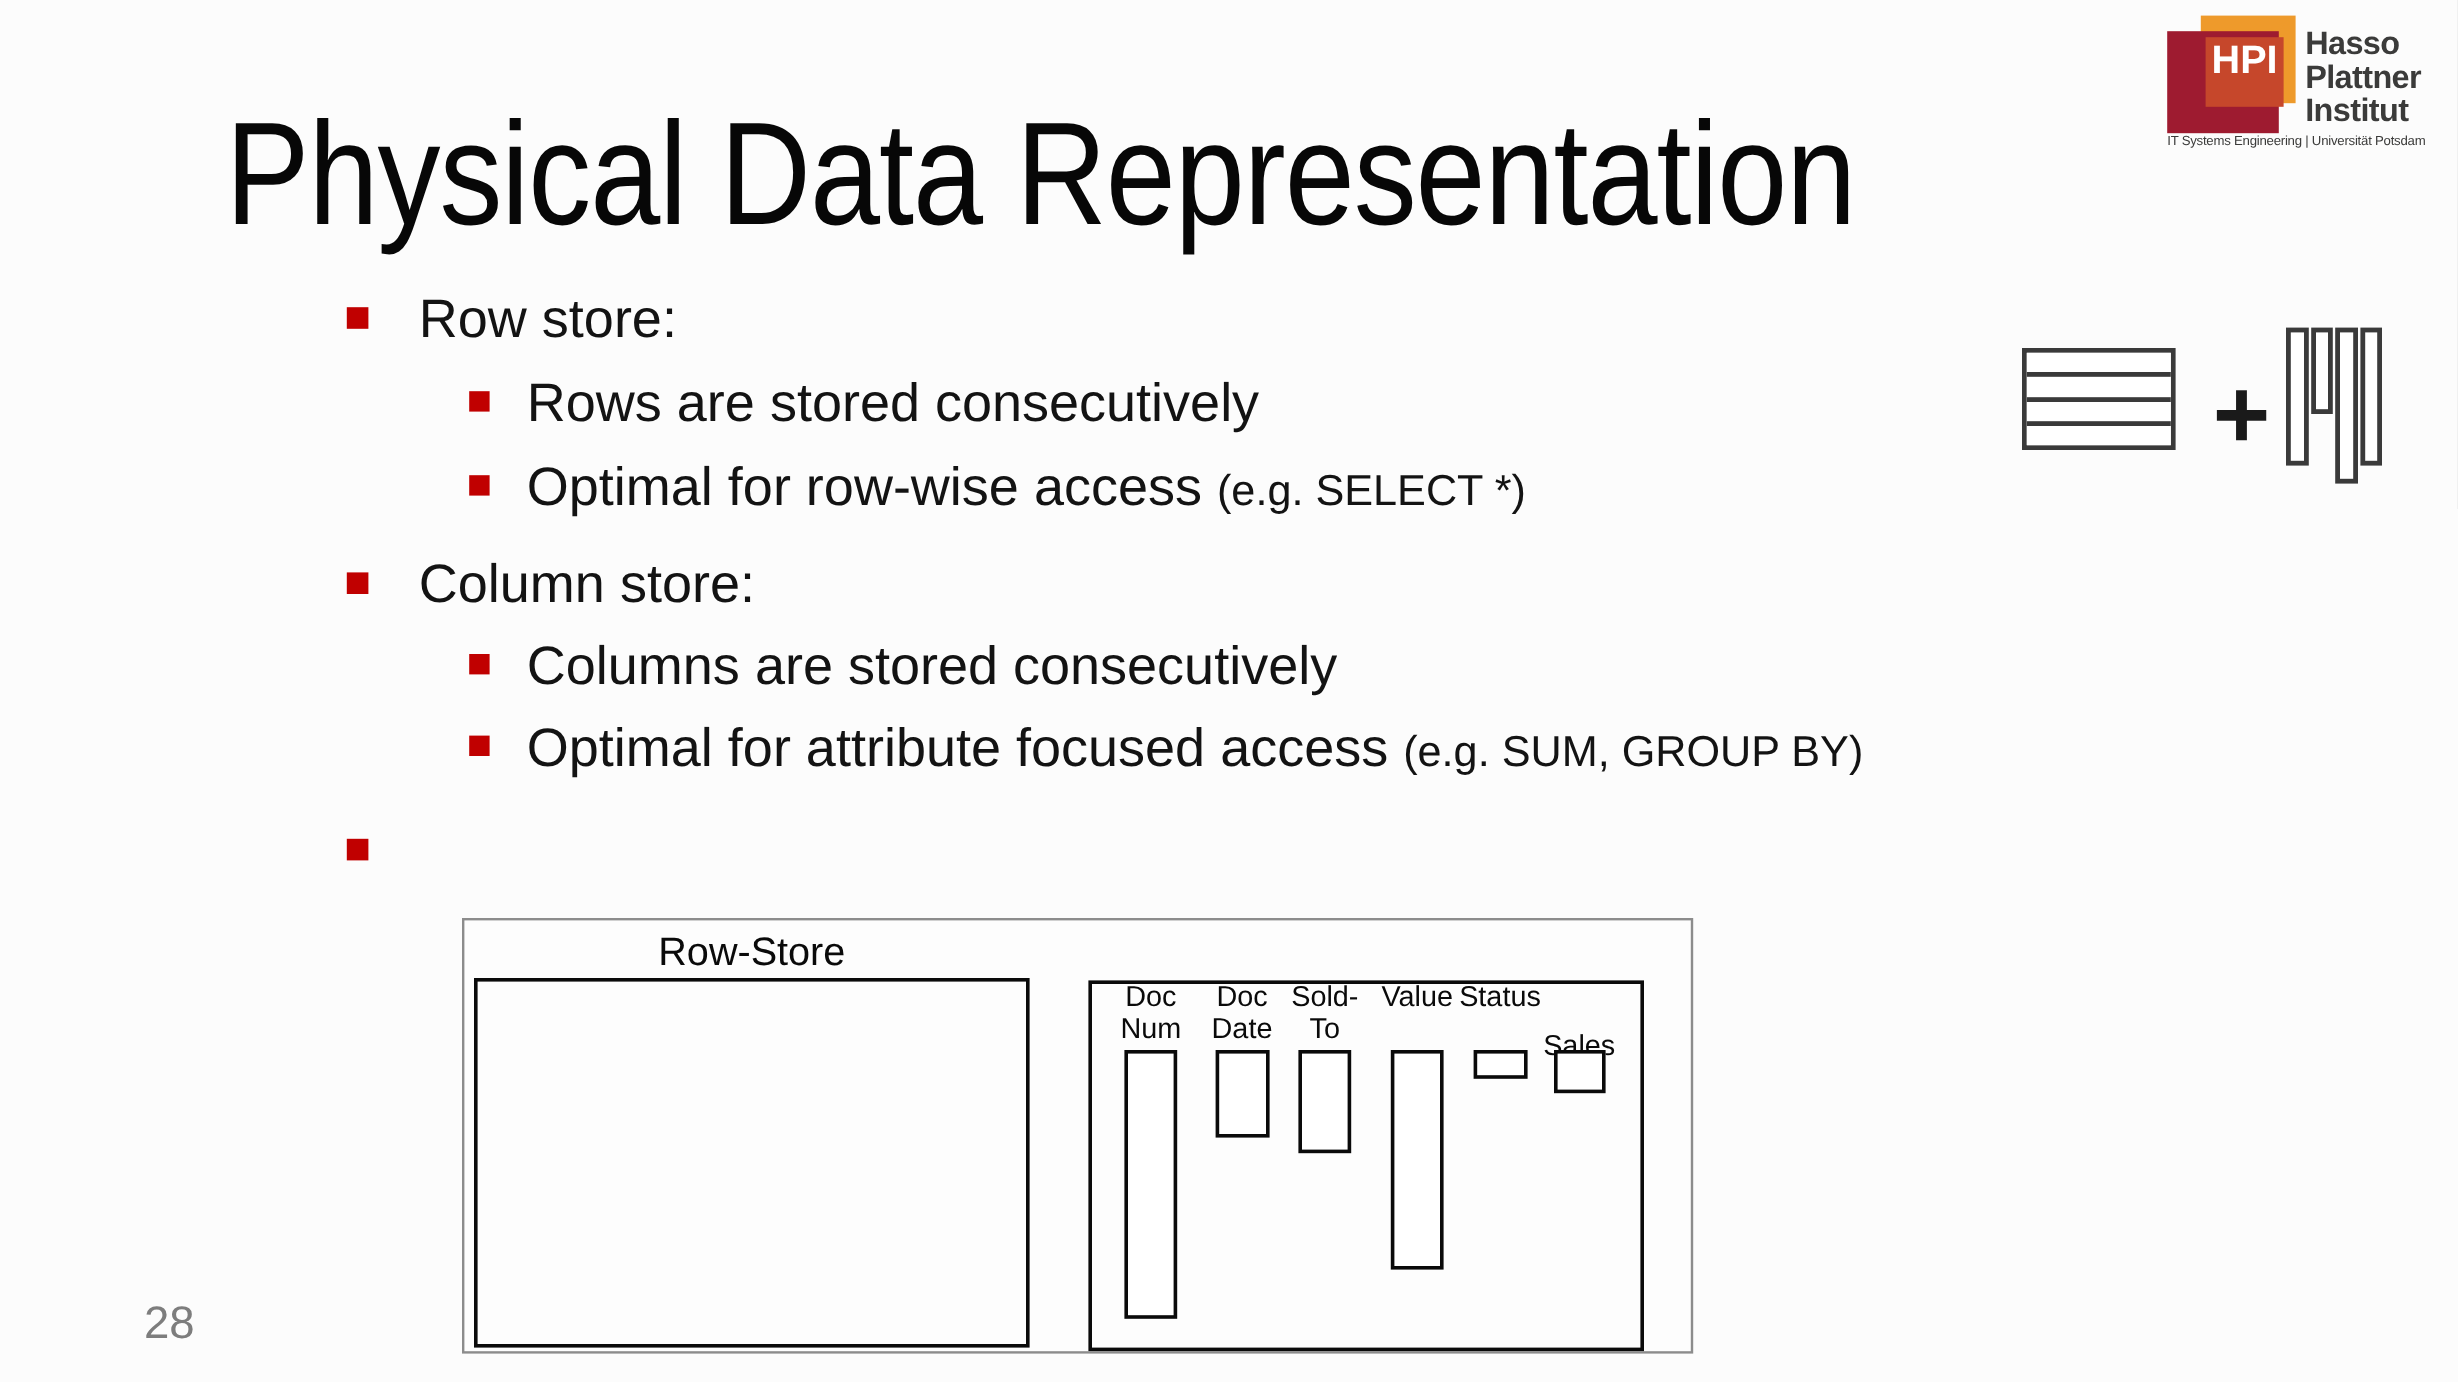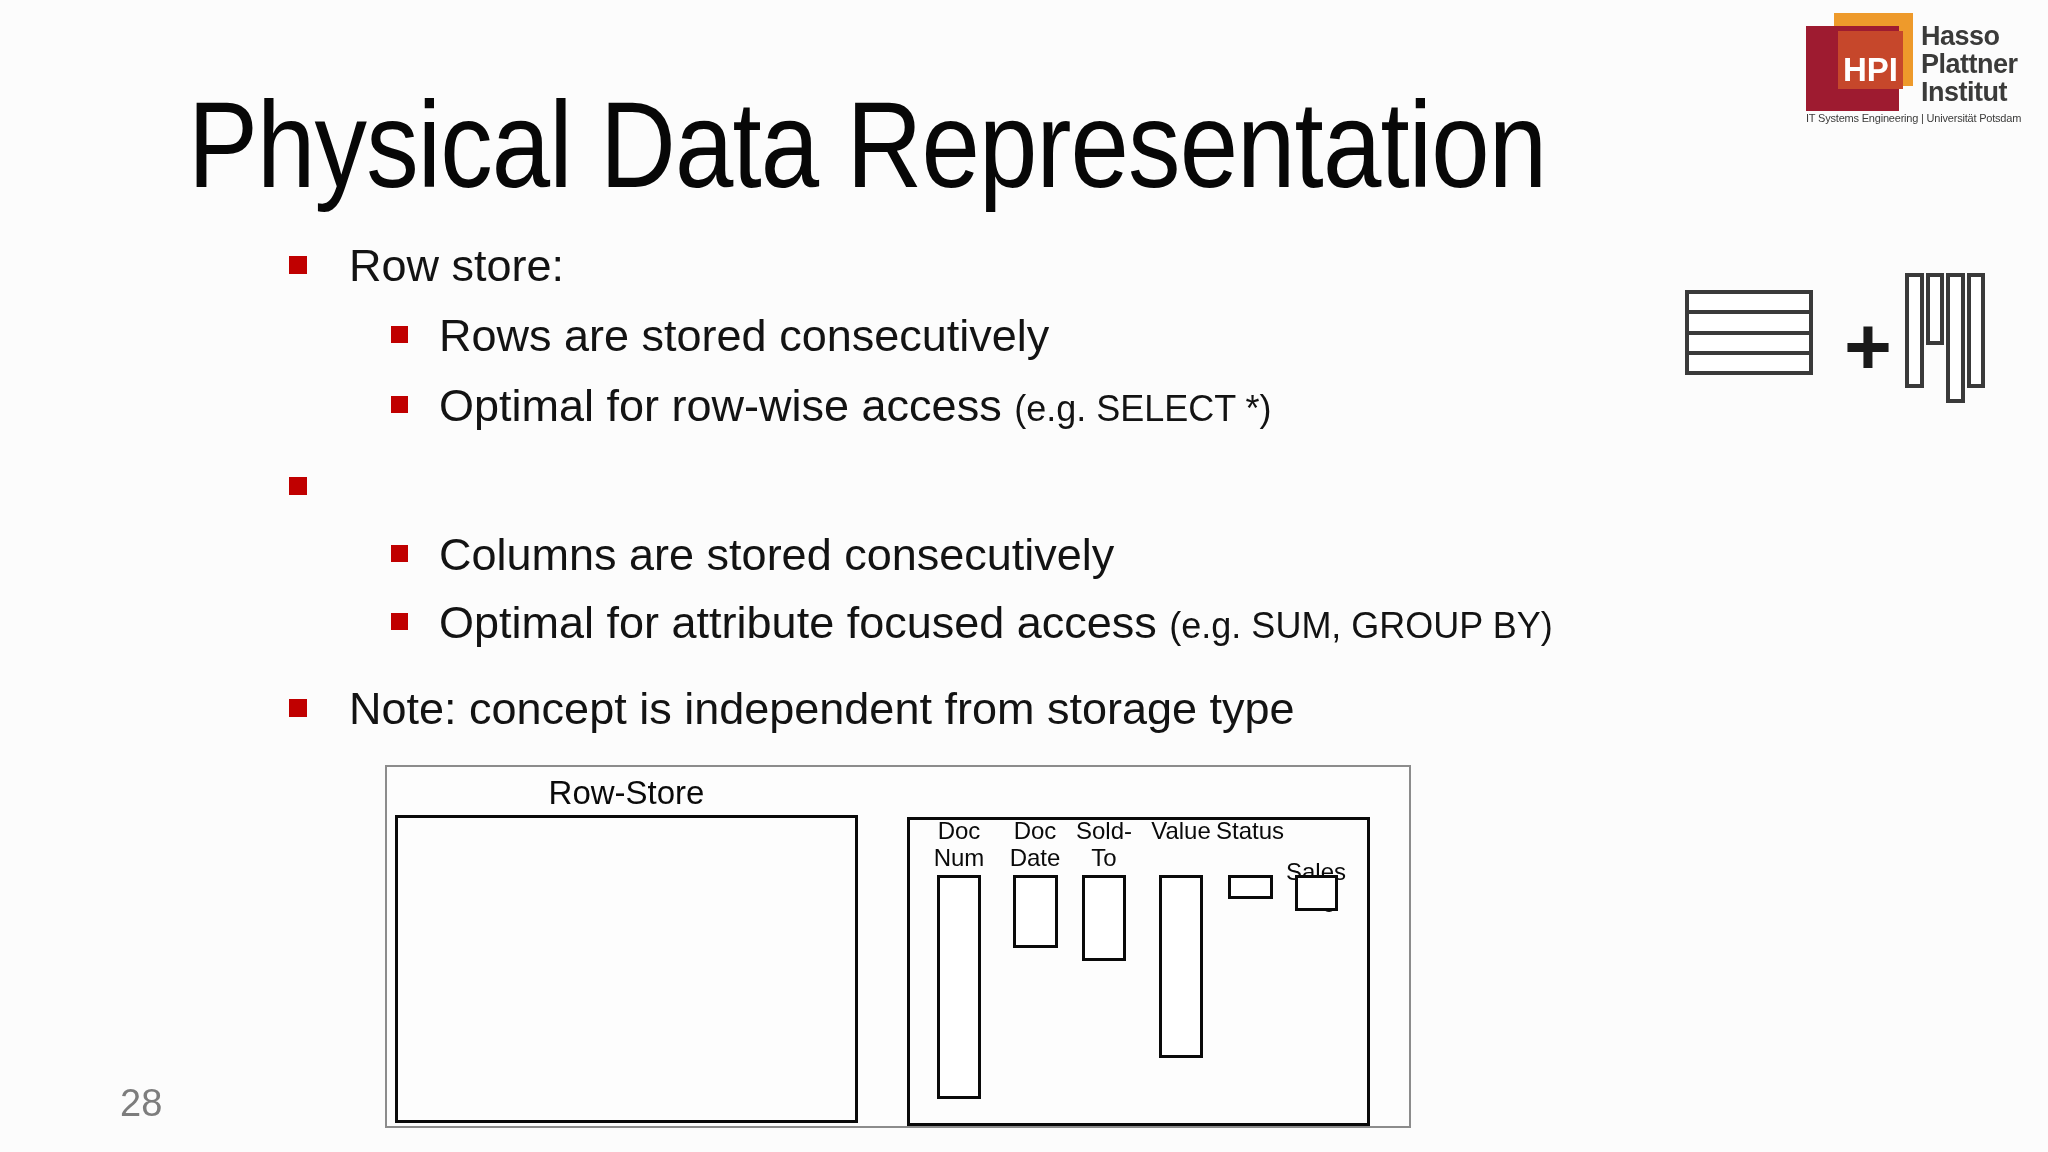--- a/index.html
+++ b/index.html
@@ -23,21 +23,21 @@
   
   .rowstore-icon{position:absolute; left:1685px; top:290px; width:128px; height:85px;
     border:4px solid #3a3a3a; box-sizing:border-box; display:flex; flex-direction:column;}
   .rowstore-icon .stripe{flex:1; border-top:4px solid #3a3a3a; background:#fff;}
   .rowstore-icon .stripe:first-child{border-top:none;}
   .plus-glyph{position:absolute; left:1836px; top:306px; width:64px; height:80px;
     font-size:82px; font-weight:700; color:#1a1a1a; text-align:center; line-height:80px;}
   .colstore-icon .vbar{position:absolute; border:4px solid #3a3a3a; background:#fff; box-sizing:border-box;}
   
   .logo-sq{position:absolute;}
-  .logo-hpi{display:flex; align-items:flex-end; justify-content:center;
+  .logo-hpi{display:flex; align-items:flex-start; justify-content:center;
     color:#ffffff; font-weight:700; font-size:33px; letter-spacing:0px;}
   .logo-name{position:absolute; left:1921px; top:22px; font-weight:700; font-size:27px;
     line-height:28px; color:#3b3b3a; letter-spacing:-0.5px;}
   .logo-tagline{position:absolute; left:1806px; top:112px; width:232px; font-size:11px;
     color:#3b3b3a; white-space:nowrap; letter-spacing:-0.2px;}
   
   .diagram-outer{position:absolute; left:385px; top:765px; width:1026px; height:363px;
     border:2px solid #8c8c8c; background:#fdfdfd; box-sizing:border-box;}
   .diag-title{position:absolute; width:463px; text-align:center; font-size:33px; color:#0a0a0a;}
   .diag-inner{position:absolute; border:3px solid #0a0a0a; background:#fdfdfd; box-sizing:border-box;}
@@ -70,29 +70,29 @@
   <span class="bullet-sq sq-l1" style="left:289px; top:256px;"></span>
   <div class="bline" style="left:349px; top:240px;"><b>Row</b><span> store:</span></div>
 
   <span class="bullet-sq sq-l2" style="left:391px; top:326px;"></span>
   <div class="bline" style="left:439px; top:310px;">Rows are stored consecutively</div>
 
   <span class="bullet-sq sq-l2" style="left:391px; top:396px;"></span>
   <div class="bline" style="left:439px; top:380px;"><span>Optimal for row-wise access </span><span class="paren">(e.g. SELECT *)</span></div>
 
   <span class="bullet-sq sq-l1" style="left:289px; top:477px;"></span>
+  <div class="bline" style="left:349px; top:461px;"><b>Column</b><span> store:</span></div>
 
   <span class="bullet-sq sq-l2" style="left:391px; top:545px;"></span>
   <div class="bline" style="left:439px; top:529px;">Columns are stored consecutively</div>
 
   <span class="bullet-sq sq-l2" style="left:391px; top:613px;"></span>
   <div class="bline" style="left:439px; top:597px;"><span>Optimal for attribute focused access </span><span class="paren">(e.g. SUM, GROUP BY)</span></div>
 
   <span class="bullet-sq sq-l1" style="left:289px; top:699px;"></span>
-  <div class="bline" style="left:349px; top:683px;"><span>Note: concept is </span><b>independent</b><span> from storage type</span></div>
 
   <div class="rowstore-icon">
     <div class="stripe"></div>
     <div class="stripe"></div>
     <div class="stripe"></div>
     <div class="stripe"></div>
   </div>
   <div class="plus-glyph">+</div>
   <div class="colstore-icon">
     <div class="vbar" style="left: 1905px; top: 273px; width: 19px; height: 115px;"></div>

